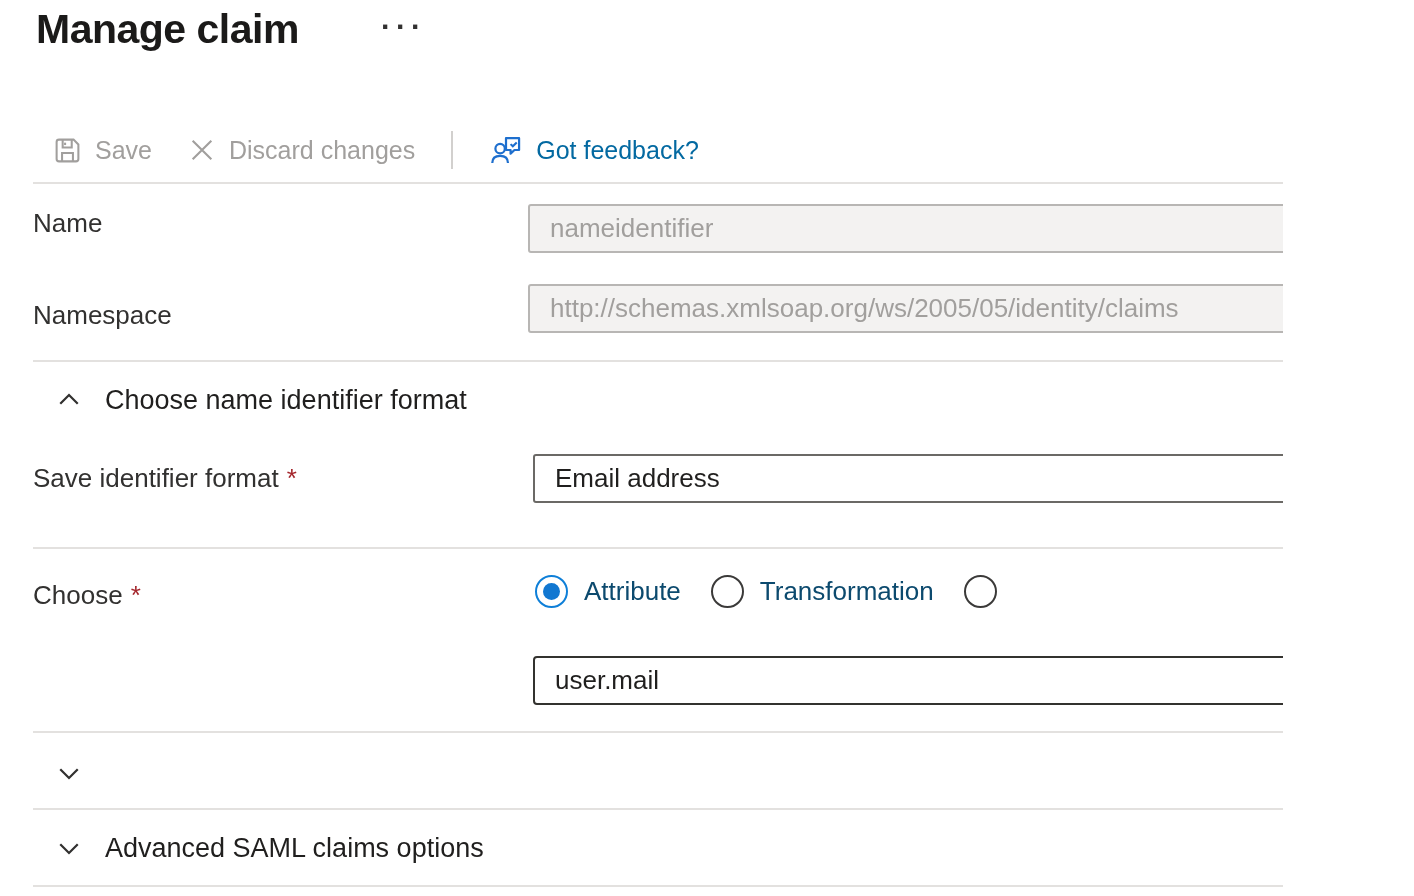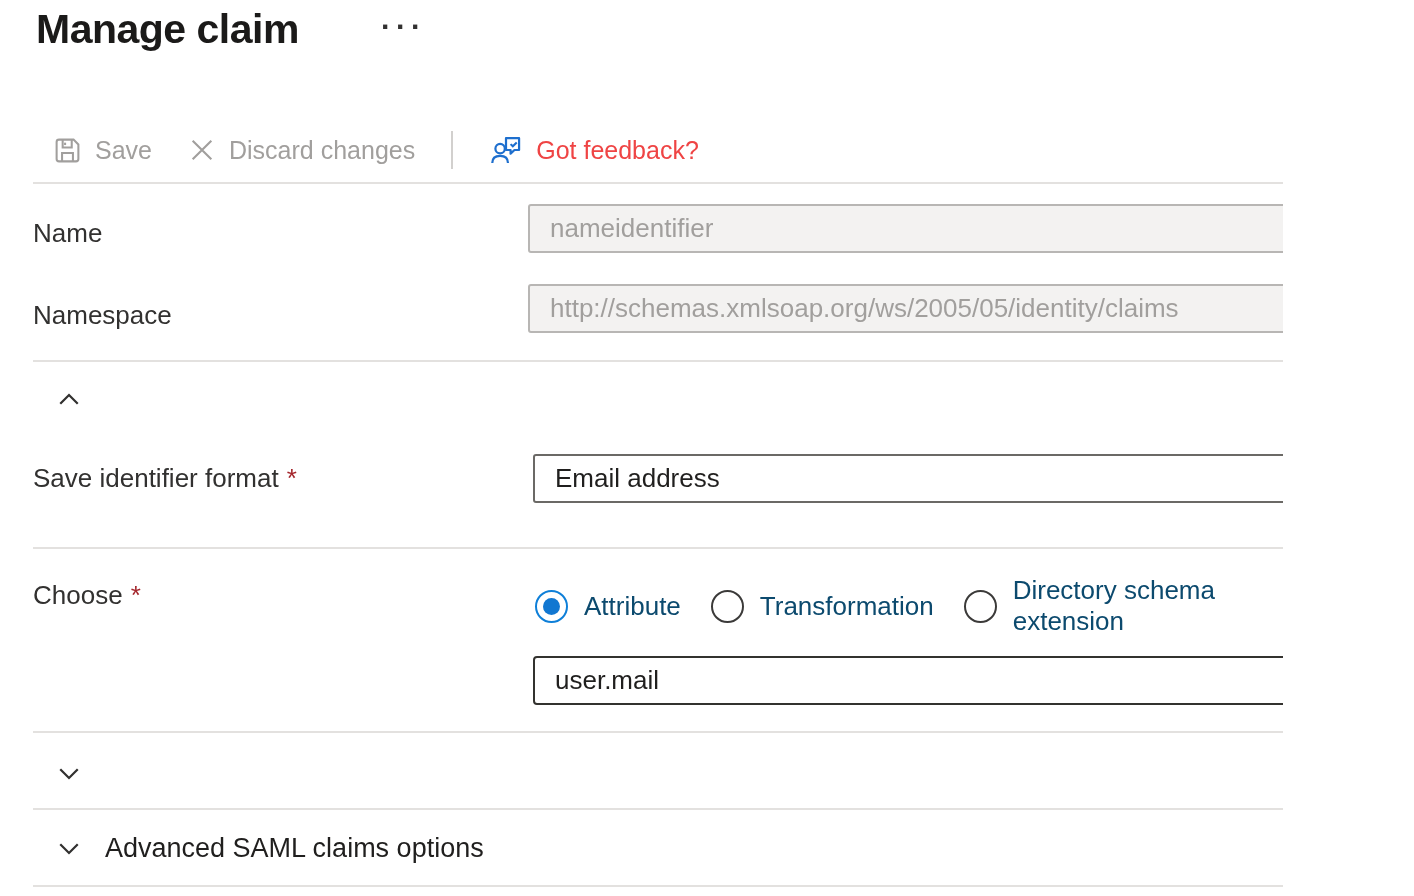--- a/index.html
+++ b/index.html
@@ -9,21 +9,21 @@
 
   
   .page-title { position:absolute; left:36px; top:6px; font-size:41px; font-weight:700; color:#1b1a19; letter-spacing:-0.5px; }
   .more-btn { position:absolute; left:381px; top:10px; font-size:30px; color:#323130; letter-spacing:5px; cursor:pointer; font-weight:700; }
 
   
   .toolbar { position:absolute; left:53px; top:126px; height:48px; display:flex; align-items:center; gap:36px;justify-content:center; }
   .tb-item { display:flex; align-items:center; gap:13px; cursor:pointer; white-space:nowrap; }
   .tb-item .tb-label { font-size:25px; }
   .tb-item.disabled .tb-label { color:#a19f9d; }
-  .tb-item.feedback .tb-label { color:#ef4444; }
+  .tb-item.feedback .tb-label { color:#0369a1; }
   .tb-sep { width:2px; height:38px; background:#d2d0ce; }
 
   
   .hr { position:absolute; left:33px; right:0; height:2px; background:#e3e1df; }
 
   
   .lbl { position:absolute; left:33px; font-size:26px; color:#323130; line-height:34px; white-space:nowrap; }
   .req { color:#a4262c; margin-left:8px; }
 
   
@@ -88,34 +88,35 @@
           <path d="M13 3 H23 V12 L19.5 12 L16.5 14.8 V12 H13 Z" stroke-linejoin="round"></path>
           <path d="M16.5 7.5 L18.2 9.2 L21.2 6.2" stroke-width="1.6"></path>
         </svg>
       </span>
       <span class="tb-label">Got feedback?</span>
     </div>
   </div>
 
   <div class="hr" style="top:182px"></div>
 
-  <div class="lbl" style="top:216px">Name</div>
+  <div class="lbl" style="top:206px">Name</div>
   <div class="field disabled" style="top:204px" aria-disabled="true">nameidentifier</div>
 
   <div class="lbl" style="top:298px">Namespace</div>
   <div class="field disabled" style="top:284px" aria-disabled="true">http://schemas.xmlsoap.org/ws/2005/05/identity/claims</div>
 
   <div class="hr" style="top:360px"></div>
 
   <div class="section-header" style="top:384px">
     <span class="chev">
       <svg width="30" height="30" viewBox="0 0 24 24" fill="none" stroke="#323130" stroke-width="1.8">
         <path d="M5 15 L12 8 L19 15"></path>
       </svg>
     </span>
+    <span class="sec-label">Choose name identifier format</span>
   </div>
 
   <div class="lbl" style="top:461px">
     <span>Save identifier format</span><span class="req">*</span>
   </div>
   <div class="field dropdown" style="top:454px; left:533px">Email address</div>
 
   <div class="hr" style="top:547px"></div>
 
   <div class="lbl" style="top:578px">
@@ -131,21 +132,20 @@
     <label class="radio-opt">
       <span class="radio-circle">
           <span class="radio-dot"></span>
         </span>
       <span class="radio-label">Transformation</span>
     </label>
     <label class="radio-opt">
       <span class="radio-circle">
           <span class="radio-dot"></span>
         </span>
-      <span class="radio-label">Directory schema extension</span>
     </label>
   </div>
 
   <div class="field combobox" style="top:656px; left:533px">user.mail</div>
 
   <div class="hr" style="top:731px"></div>
 
   <div class="section-header" style="top:757px">
     <span class="chev">
       <svg width="30" height="30" viewBox="0 0 24 24" fill="none" stroke="#323130" stroke-width="1.8">

